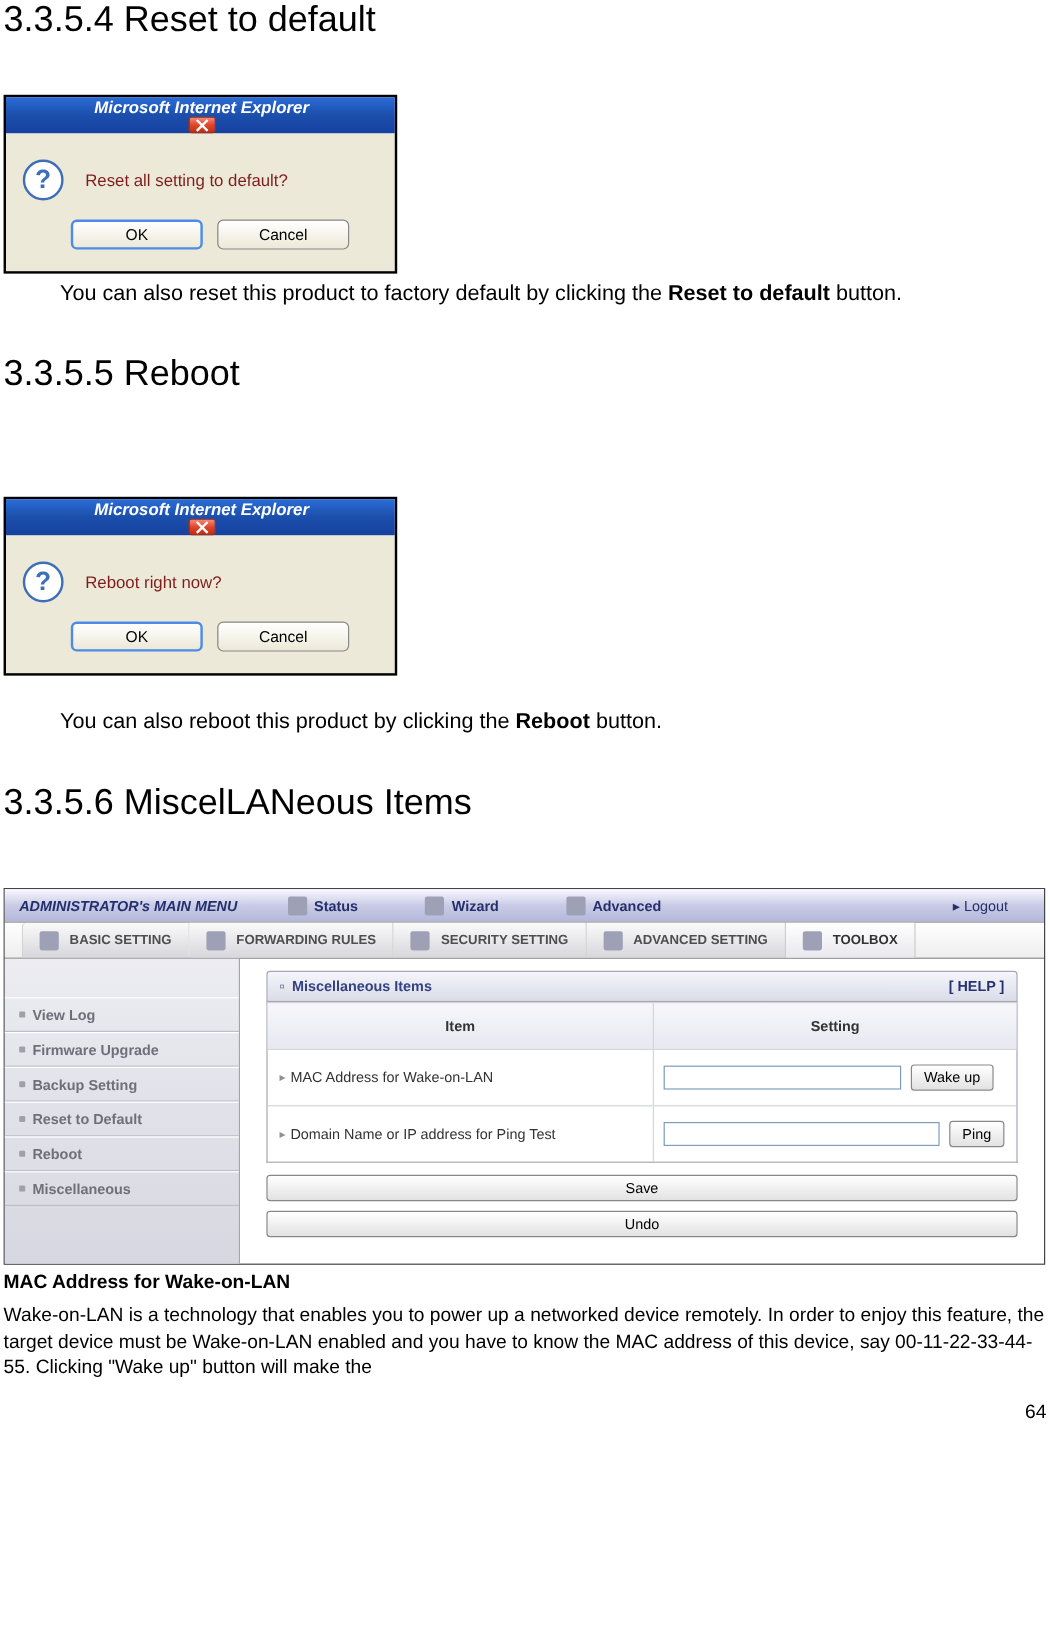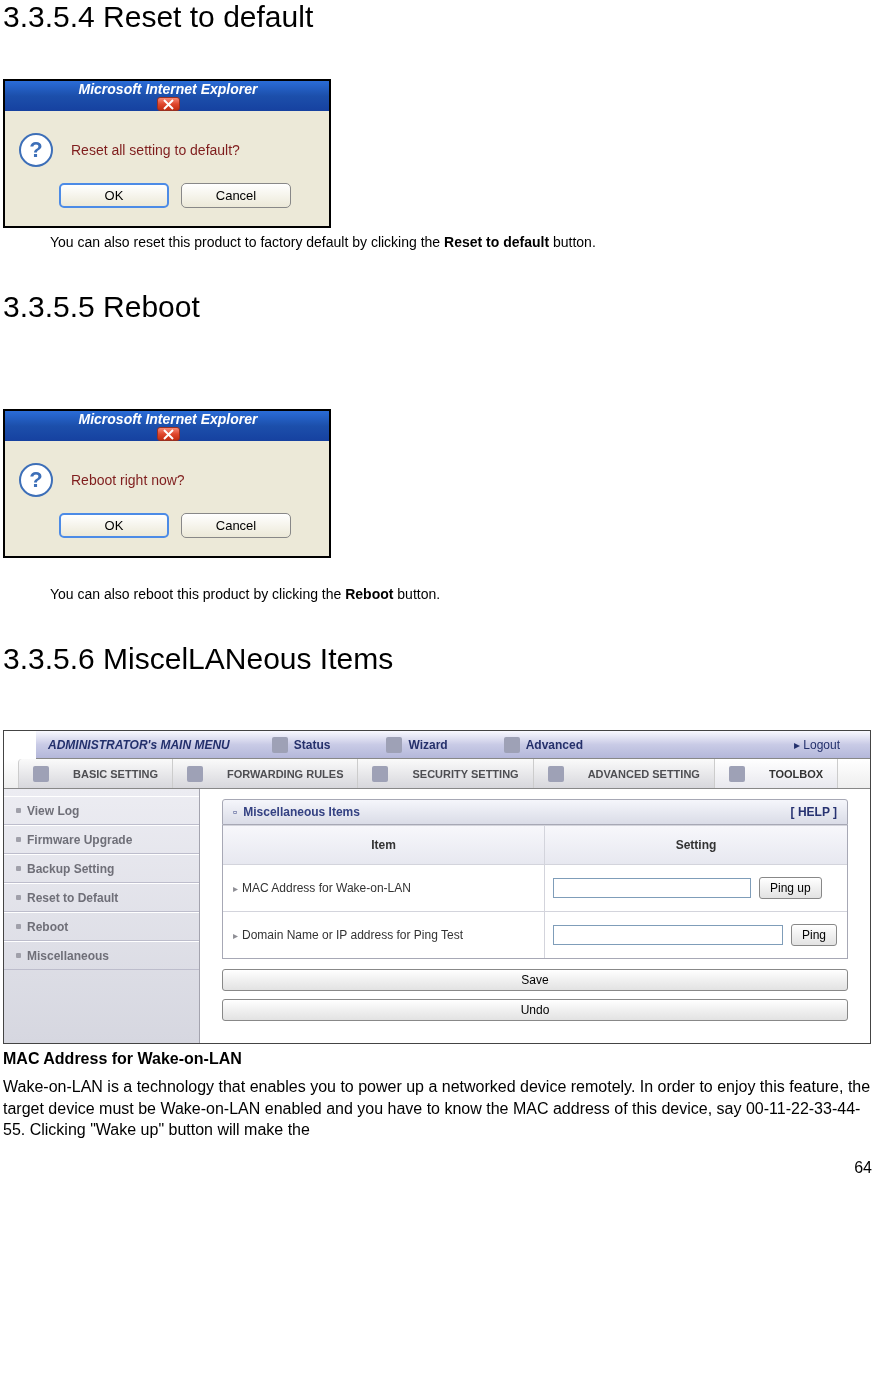--- a/index.html
+++ b/index.html
@@ -14,44 +14,44 @@
 .dialog-title { flex: 1; color: #fff; font-size: 14px; font-weight: bold; font-style: italic; }
 .dialog-close { width: 23px; height: 23px; background: linear-gradient(to bottom, #f88a78, #e0482e, #c22d12); border-radius: 3px; border: 1px solid #9a3020; color: #fff; display: flex; align-items: center; justify-content: center; font-size: 14px; font-weight: bold; }
 .dialog-body { display: flex; align-items: center; gap: 18px; padding: 22px 14px 16px 14px; }
 .dialog-icon { width: 34px; height: 34px; border-radius: 50%; border: 2px solid #3d6fb8; display: flex; align-items: center; justify-content: center; color: #3d6fb8; font-size: 22px; font-weight: bold; background: #fff; }
 .dialog-message { font-size: 14px; color: #7f1d1d; }
 .dialog-buttons { display: flex; justify-content: center; gap: 12px; padding: 0 0 18px 16px; }
 .dialog-btn { width: 110px; height: 25px; background: linear-gradient(to bottom, #fff, #ece9d8); border: 1px solid #888; border-radius: 5px; font-size: 13px; }
 .dialog-btn.focus { border: 2px solid #4c8be6; }
 
 
-.caption { font-size: 14px; margin-left: 47px; margin-bottom: 40px; }
+.caption { font-size: 18px; margin-left: 47px; margin-bottom: 40px; }
 .caption strong { font-weight: bold; }
 
 
 .section-3351 { margin-bottom: 4px; }
 .section-3352 { margin-top: 40px; }
 .section-3353 { margin-top: 40px; }
 
 
 .admin-panel { border: 1px solid #444; width: 868px; margin-top: 54px; background: #fff; }
-.main-menu { display: flex; align-items: center; height: 28px; background: linear-gradient(to bottom, #f9f9ff, #c9cbe6, #b4b7da); border-bottom: 1px solid #888; margin-left: 32px; }
+.main-menu { display: flex; align-items: center; height: 28px; background: linear-gradient(to bottom, #f9f9ff, #c9cbe6, #b4b7da); border-bottom: 1px solid #888; }
 .main-menu-title { font-weight: bold; font-style: italic; font-size: 12px; color: #23306c; padding: 0 14px 0 12px; }
 .main-menu-item { display: flex; align-items: center; gap: 6px; font-size: 12px; font-weight: bold; color: #25306b; padding: 0 28px; }
 .main-menu-spacer { flex: 1; }
 .main-menu-logout { font-size: 12px; color: #23306c; padding-right: 30px; }
 .mic { display: inline-block; width: 16px; height: 16px; background: #9ea1b6; border-radius: 2px; }
 
 .sub-menu { display: flex; height: 30px; background: linear-gradient(to bottom, #fff, #eee); border-bottom: 1px solid #888; }
-.sub-menu-item { display: flex; align-items: center; gap: 24px; font-size: 11px; font-weight: bold; color: #4e4e52; padding: 0 14px; border-right: 1px solid #ccc; background: linear-gradient(to bottom, #fafafa, #d7d7dc); }
+.sub-menu-item { display: flex; align-items: center; gap: 9px; font-size: 11px; font-weight: bold; color: #4e4e52; padding: 0 14px; border-right: 1px solid #ccc; background: linear-gradient(to bottom, #fafafa, #d7d7dc); }
 .sub-menu-item.active { background: linear-gradient(to bottom, #fff, #e8e8ee); color: #333; }
 .sub-menu-item:first-child { margin-left: 14px; border-left: 1px solid #ccc; border-radius: 4px 0 0 0; }
 
 .admin-body { display: flex; min-height: 230px; }
-.sidebar { width: 204px; background: linear-gradient(to bottom, #ececf2, #d6d7e0); border-right: 1px solid #a4a4af; padding-top: 7px; }
+.sidebar { width: 204px; background: linear-gradient(to bottom, #ececf2, #d6d7e0); border-right: 1px solid #a4a4af; padding-top: 32px; }
 .sidebar-item { display: flex; align-items: center; gap: 6px; height: 29px; padding-left: 12px; font-size: 12px; font-weight: bold; color: #6f6f78; border-bottom: 1px solid #bdbdcc; border-top: 1px solid #fff; }
 .sidebar-bullet { width: 5px; height: 5px; background: #a0a0aa; border-radius: 1px; }
 
 .content { flex: 1; padding: 10px 22px 12px 22px; }
 .panel-header { display: flex; align-items: center; height: 26px; background: linear-gradient(to bottom, #f5f6fb, #dadce7); border: 1px solid #a7a8b5; border-radius: 3px 3px 0 0; padding: 0 10px; }
 .panel-header-title { font-size: 12px; font-weight: bold; color: #344182; display: flex; align-items: center; gap: 6px; }
 .panel-header-spacer { flex: 1; }
 .panel-header-help { font-size: 12px; font-weight: bold; color: #273271; }
 
 .settings-table { border: 1px solid #a7a8b5; border-top: none; }
@@ -217,21 +217,21 @@
             <div class="settings-cell-item" style="justify-content:center">Item</div>
             <div class="settings-cell-setting">Setting</div>
           </div>
           <div class="settings-row">
             <div class="settings-cell-item">
                 <span class="indicator">▸</span>
                 <span>MAC Address for Wake-on-LAN</span>
               </div>
             <div class="settings-cell-setting">
               <input class="settings-input" style="">
-              <button class="settings-btn">Ping up</button>
+              <button class="settings-btn">Wake up</button>
             </div>
           </div>
           <div class="settings-row">
             <div class="settings-cell-item">
                 <span class="indicator">▸</span>
                 <span>Domain Name or IP address for Ping Test</span>
               </div>
             <div class="settings-cell-setting">
               <input class="settings-input" style="width: 230px;">
               <button class="settings-btn">Ping</button>

